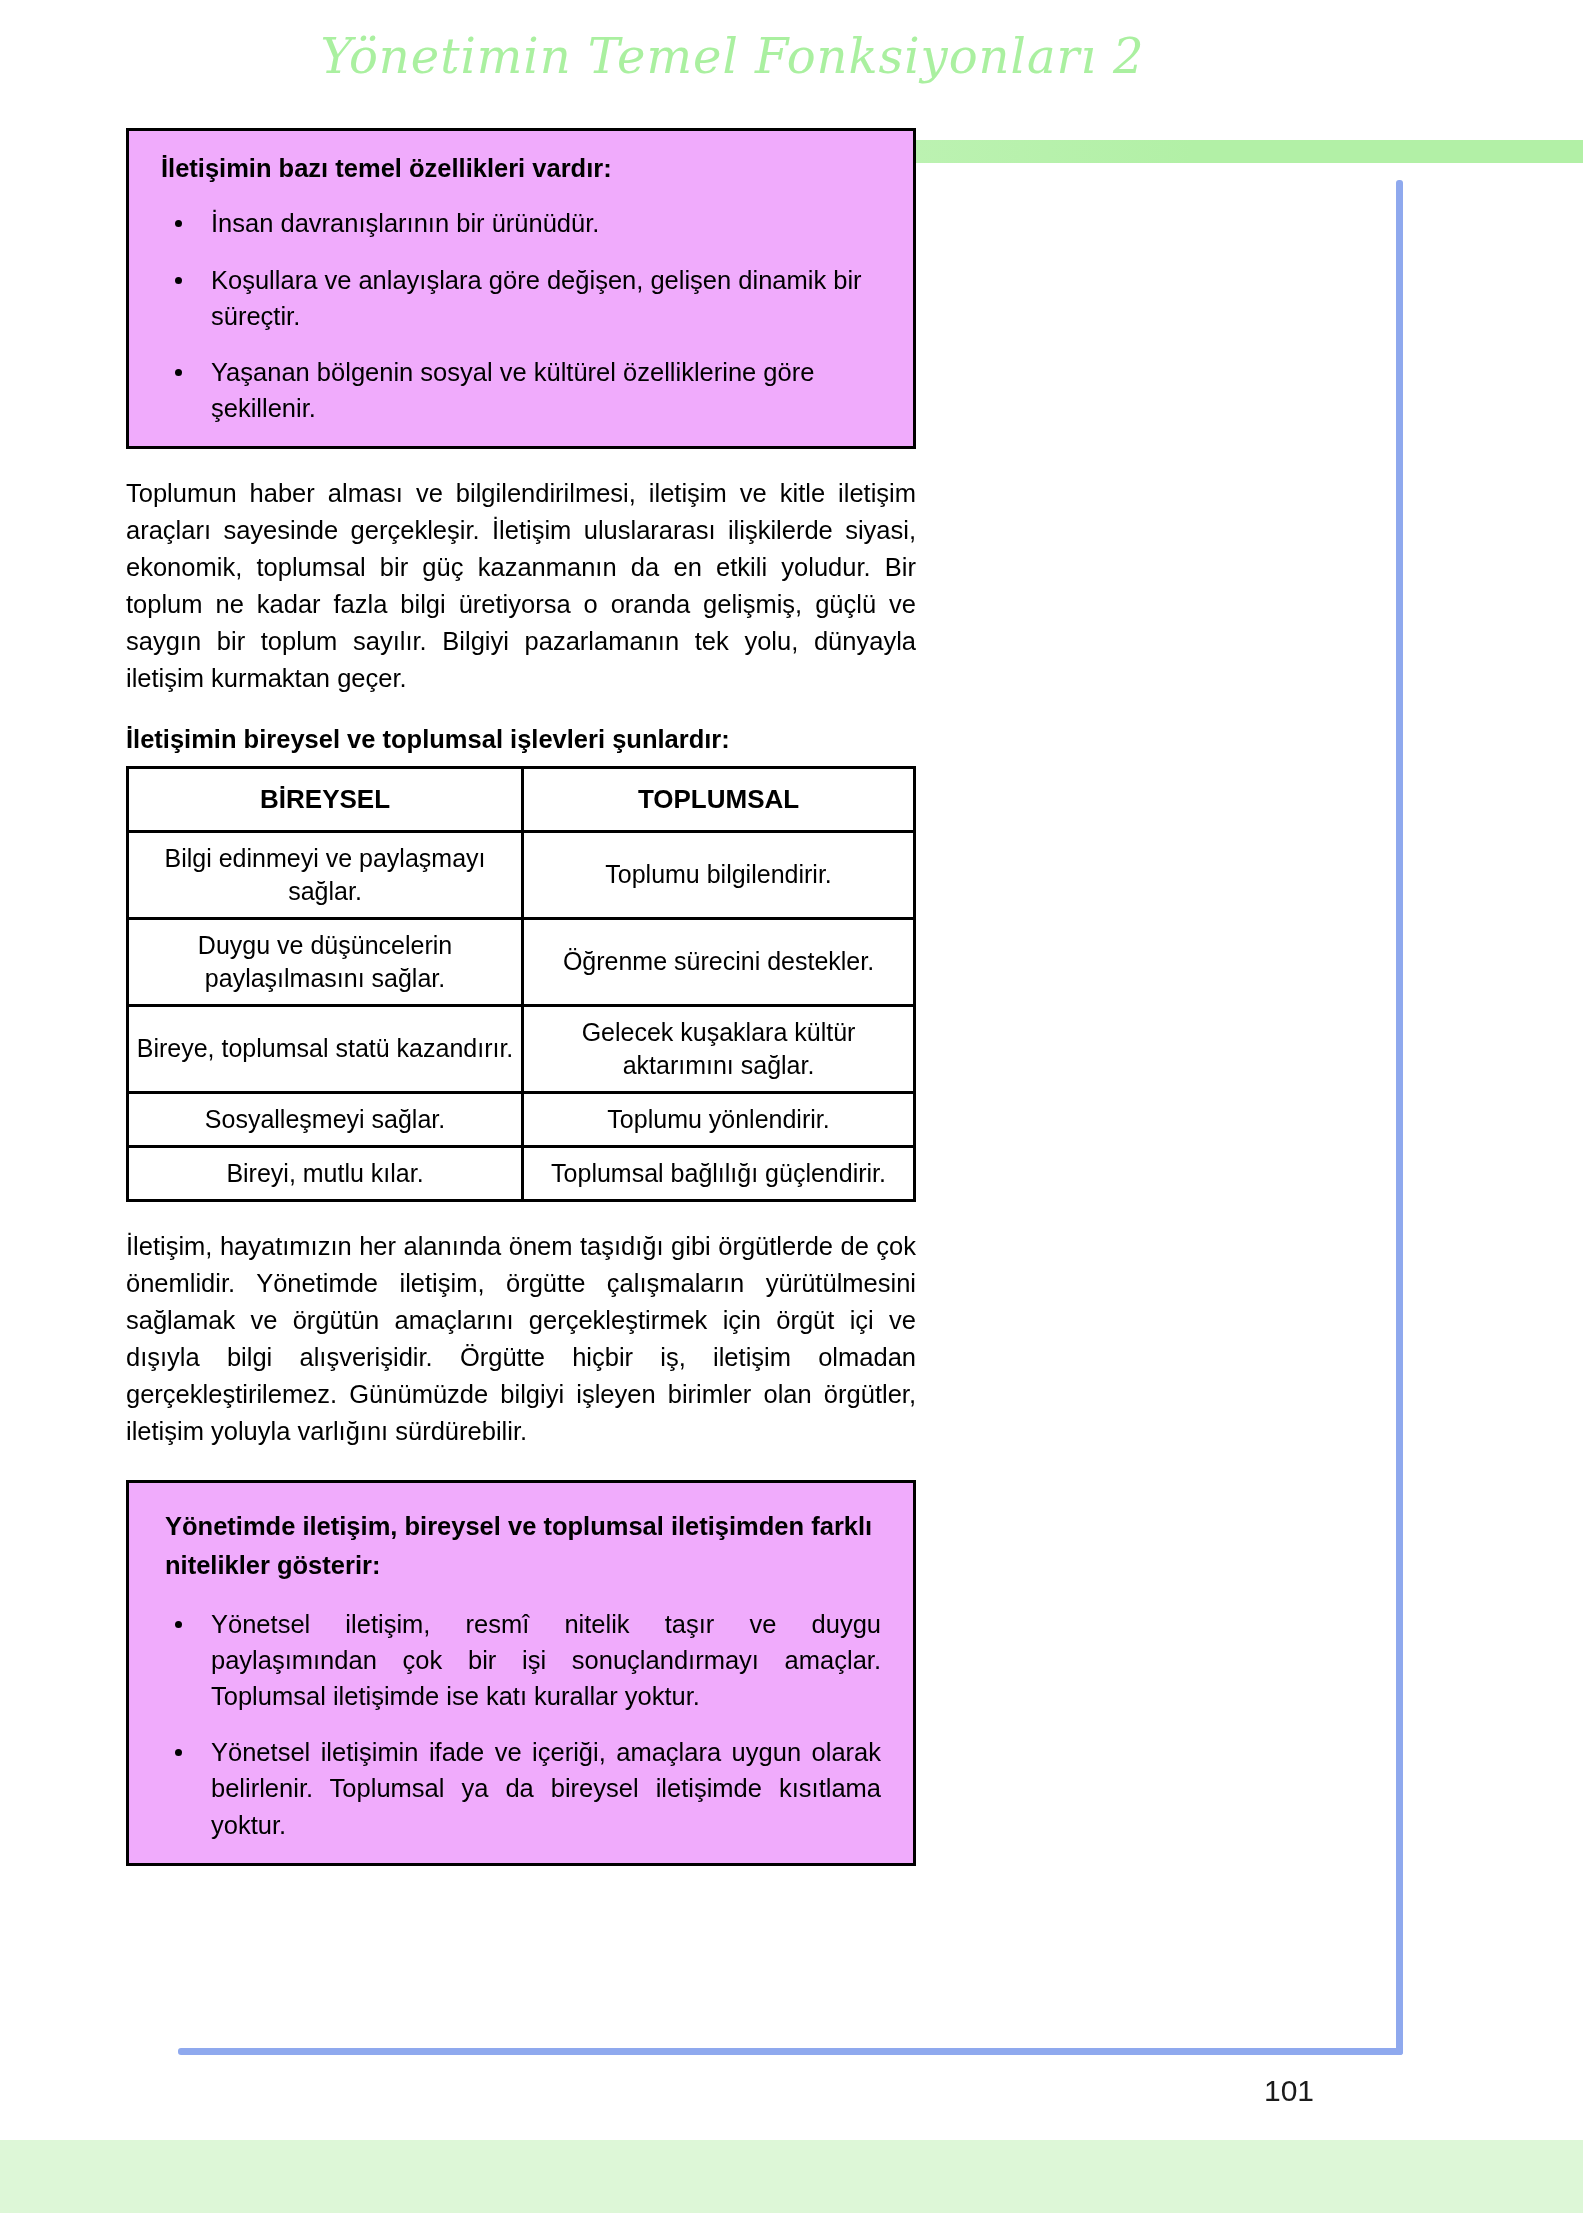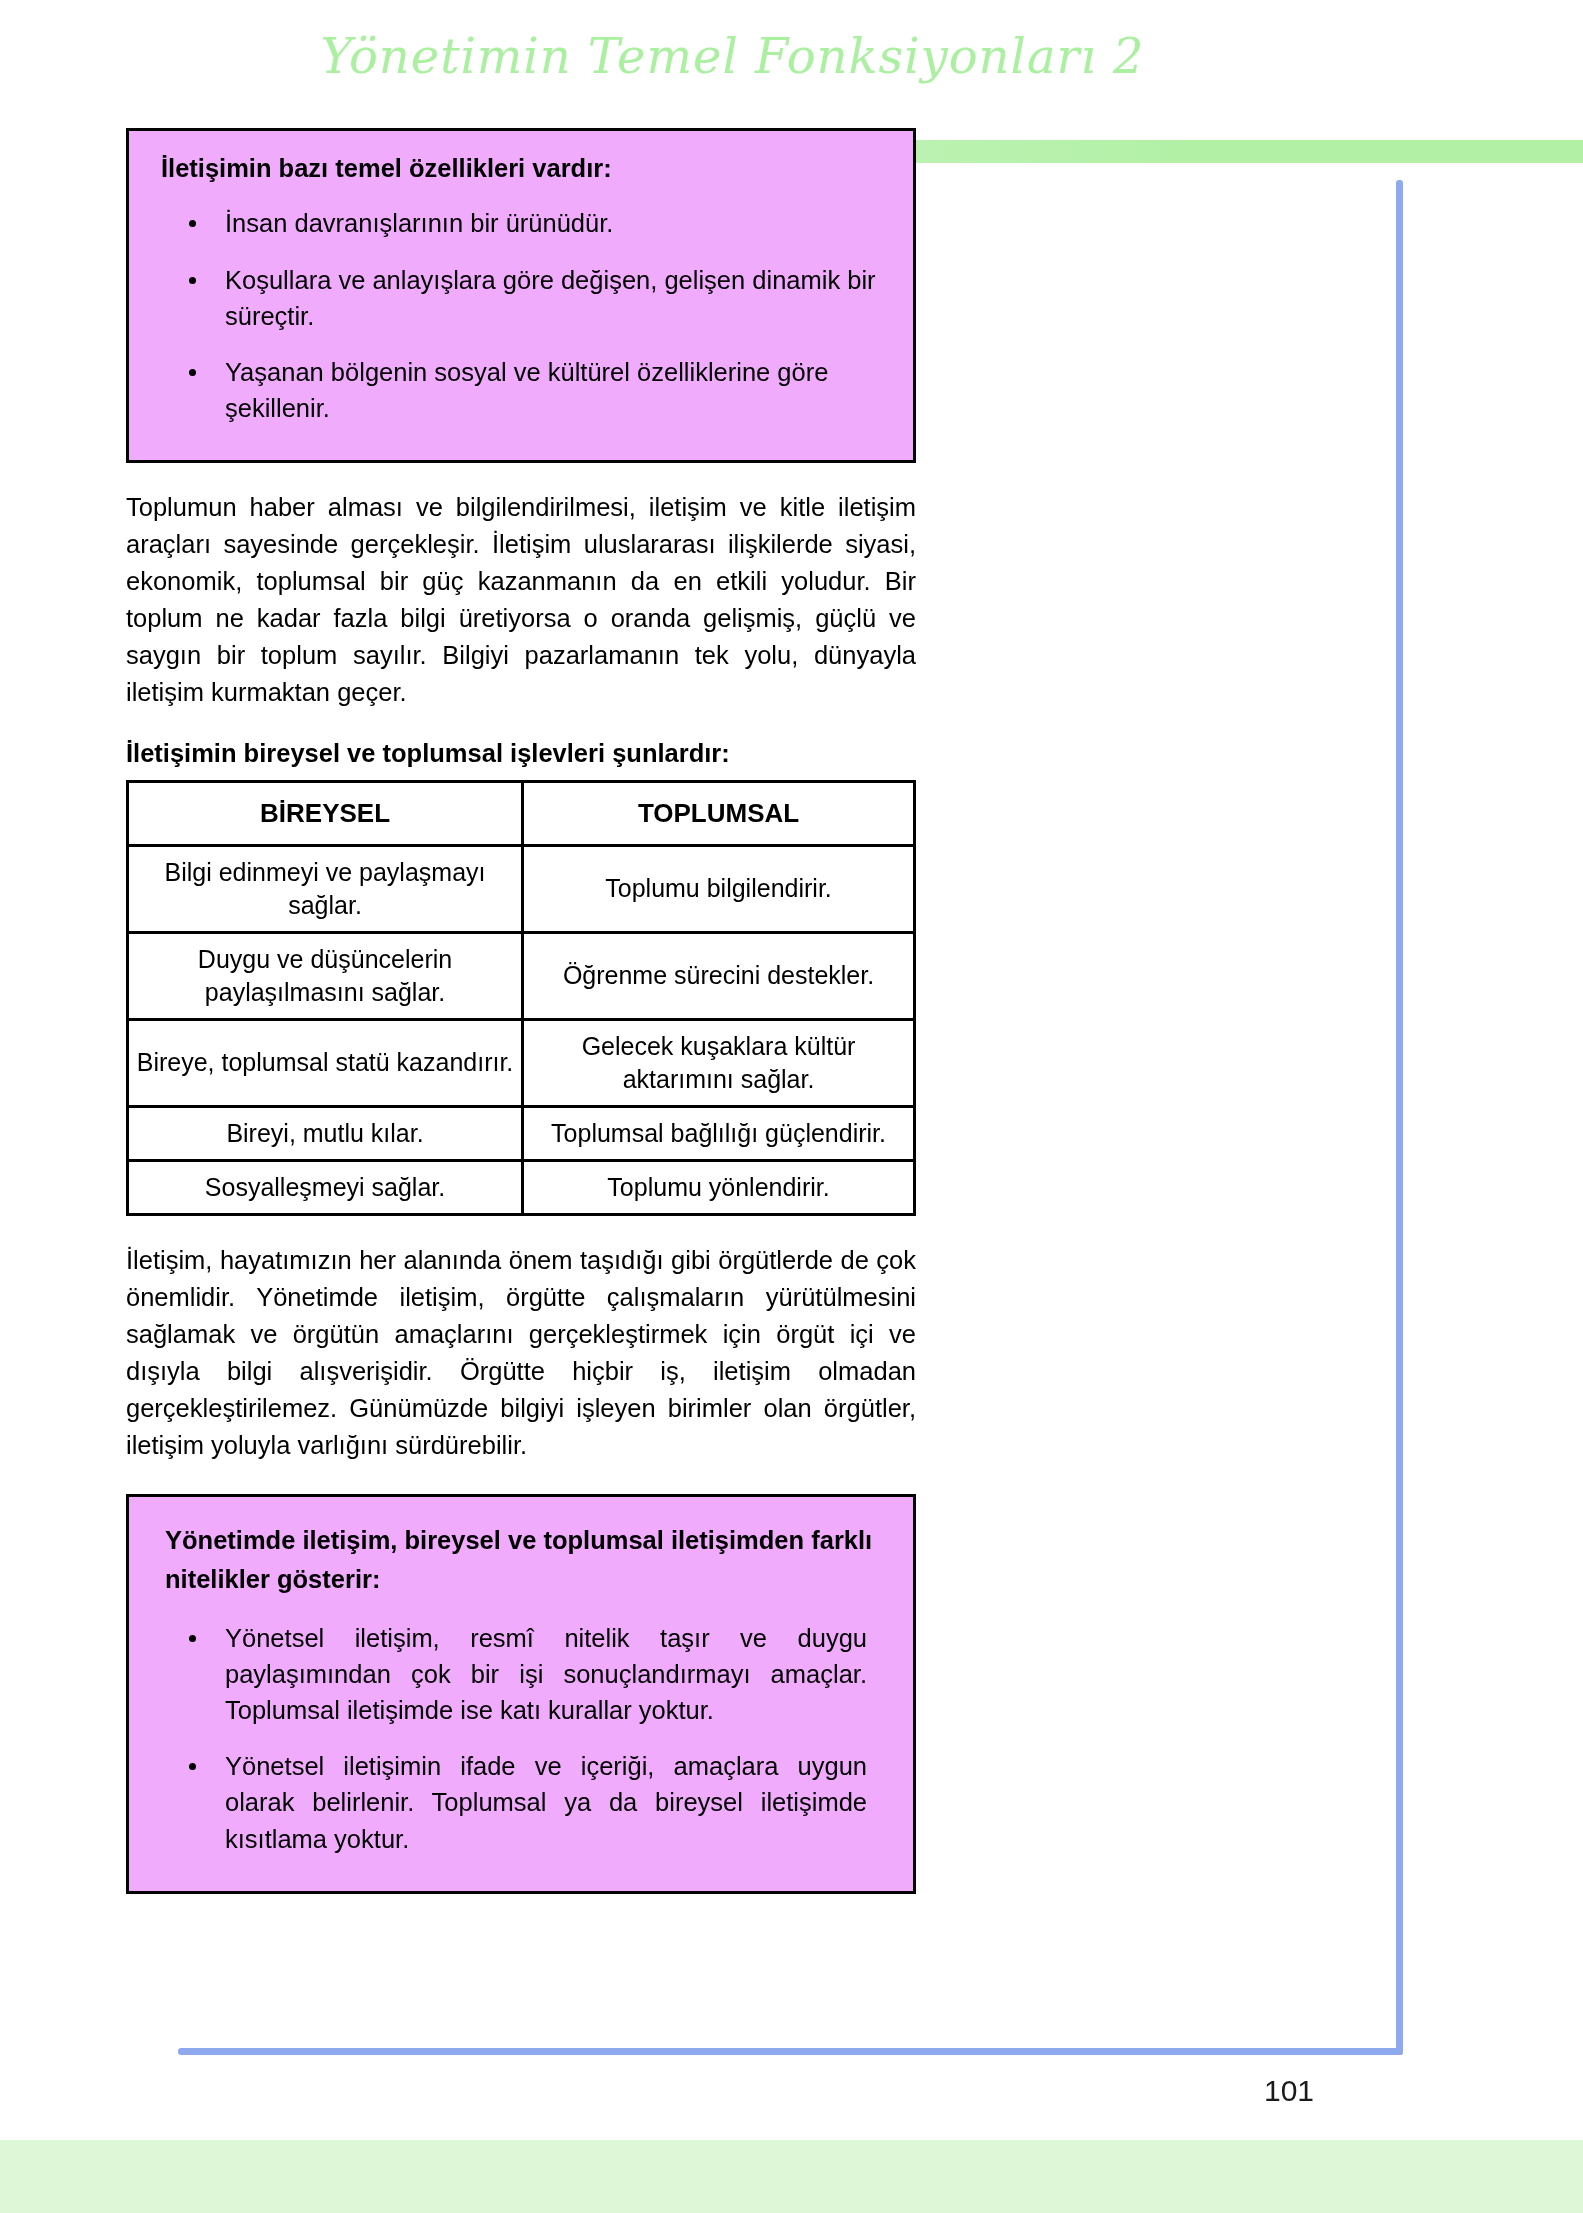--- a/index.html
+++ b/index.html
@@ -95,21 +95,21 @@
     font-size: 25.5px;
     line-height: 1.35;
     margin: 6px 0 6px 14px;
   }
   .box-title.two-line {
     margin: 10px 0 4px 18px;
     line-height: 1.55;
   }
   ul.bullets {
     list-style: none;
-    margin: 16px;
+    margin: 2px;
     padding: 0;
   }
   ul.bullets > li {
     position: relative;
     padding-left: 62px;
     margin: 20px 0 0 0;
     font-size: 25.5px;
     line-height: 1.42;
   }
   ul.bullets > li.justify {
@@ -210,26 +210,26 @@
       </tr>
       <tr>
         <td>Duygu ve düşüncelerin paylaşılmasını sağlar.</td>
         <td>Öğrenme sürecini destekler.</td>
       </tr>
       <tr>
         <td>Bireye, toplumsal statü kazandırır.</td>
         <td>Gelecek kuşaklara kültür aktarımını sağlar.</td>
       </tr>
       <tr>
+        <td>Sosyalleşmeyi sağlar.</td>
+        <td>Toplumu yönlendirir.</td>
+      </tr>
+      <tr>
         <td>Bireyi, mutlu kılar.</td>
         <td>Toplumsal bağlılığı güçlendirir.</td>
-      </tr>
-      <tr>
-        <td>Sosyalleşmeyi sağlar.</td>
-        <td>Toplumu yönlendirir.</td>
       </tr>
     </tbody>
   </table>
 
   <p class="body">İletişim, hayatımızın her alanında önem taşıdığı gibi örgütlerde de çok önemlidir. Yönetimde iletişim, örgütte çalışmaların yürütülmesini sağlamak ve örgütün amaçlarını gerçekleştirmek için örgüt içi ve dışıyla bilgi alışverişidir. Örgütte hiçbir iş, iletişim olmadan gerçekleştirilemez. Günümüzde bilgiyi işleyen birimler olan örgütler, iletişim yoluyla varlığını sürdürebilir.</p>
 
   <div class="framed-box bottom-box">
     <div class="box-title two-line">Yönetimde iletişim, bireysel ve toplumsal iletişimden farklı nitelikler gösterir:</div>
     <ul class="bullets">
       <li class="justify">Yönetsel iletişim, resmî nitelik taşır ve duygu paylaşımından çok bir işi sonuçlandırmayı amaçlar. Toplumsal iletişimde ise katı kurallar yoktur.</li>

